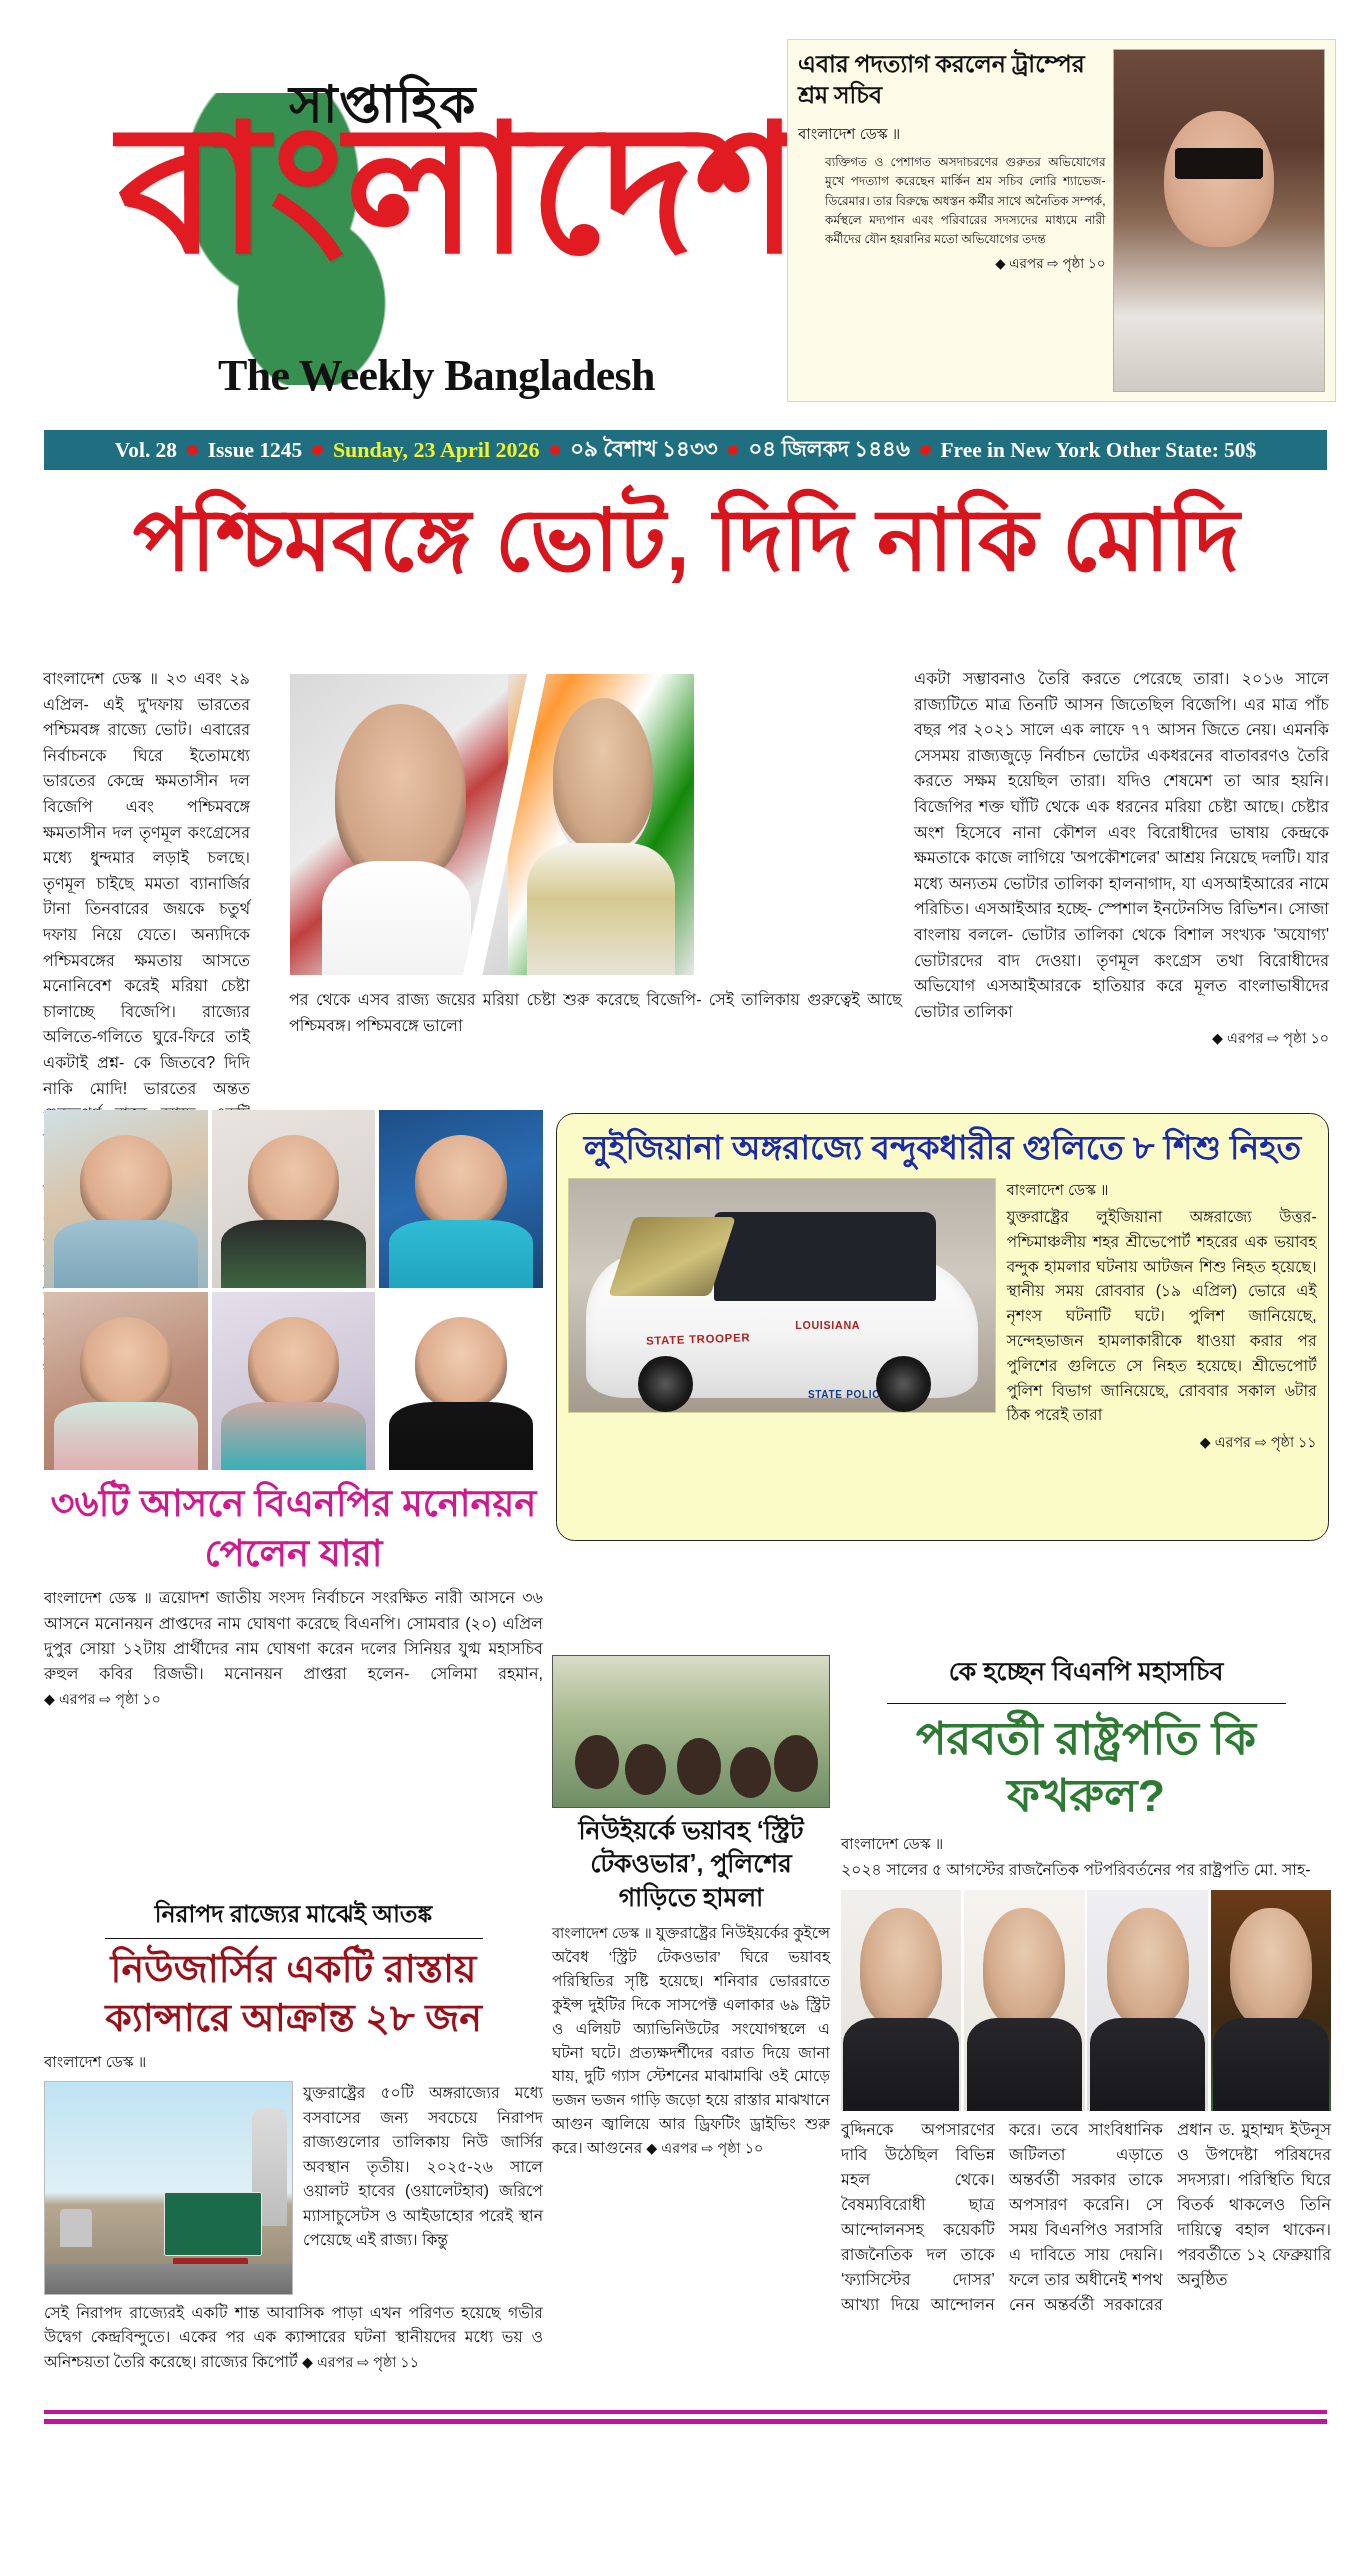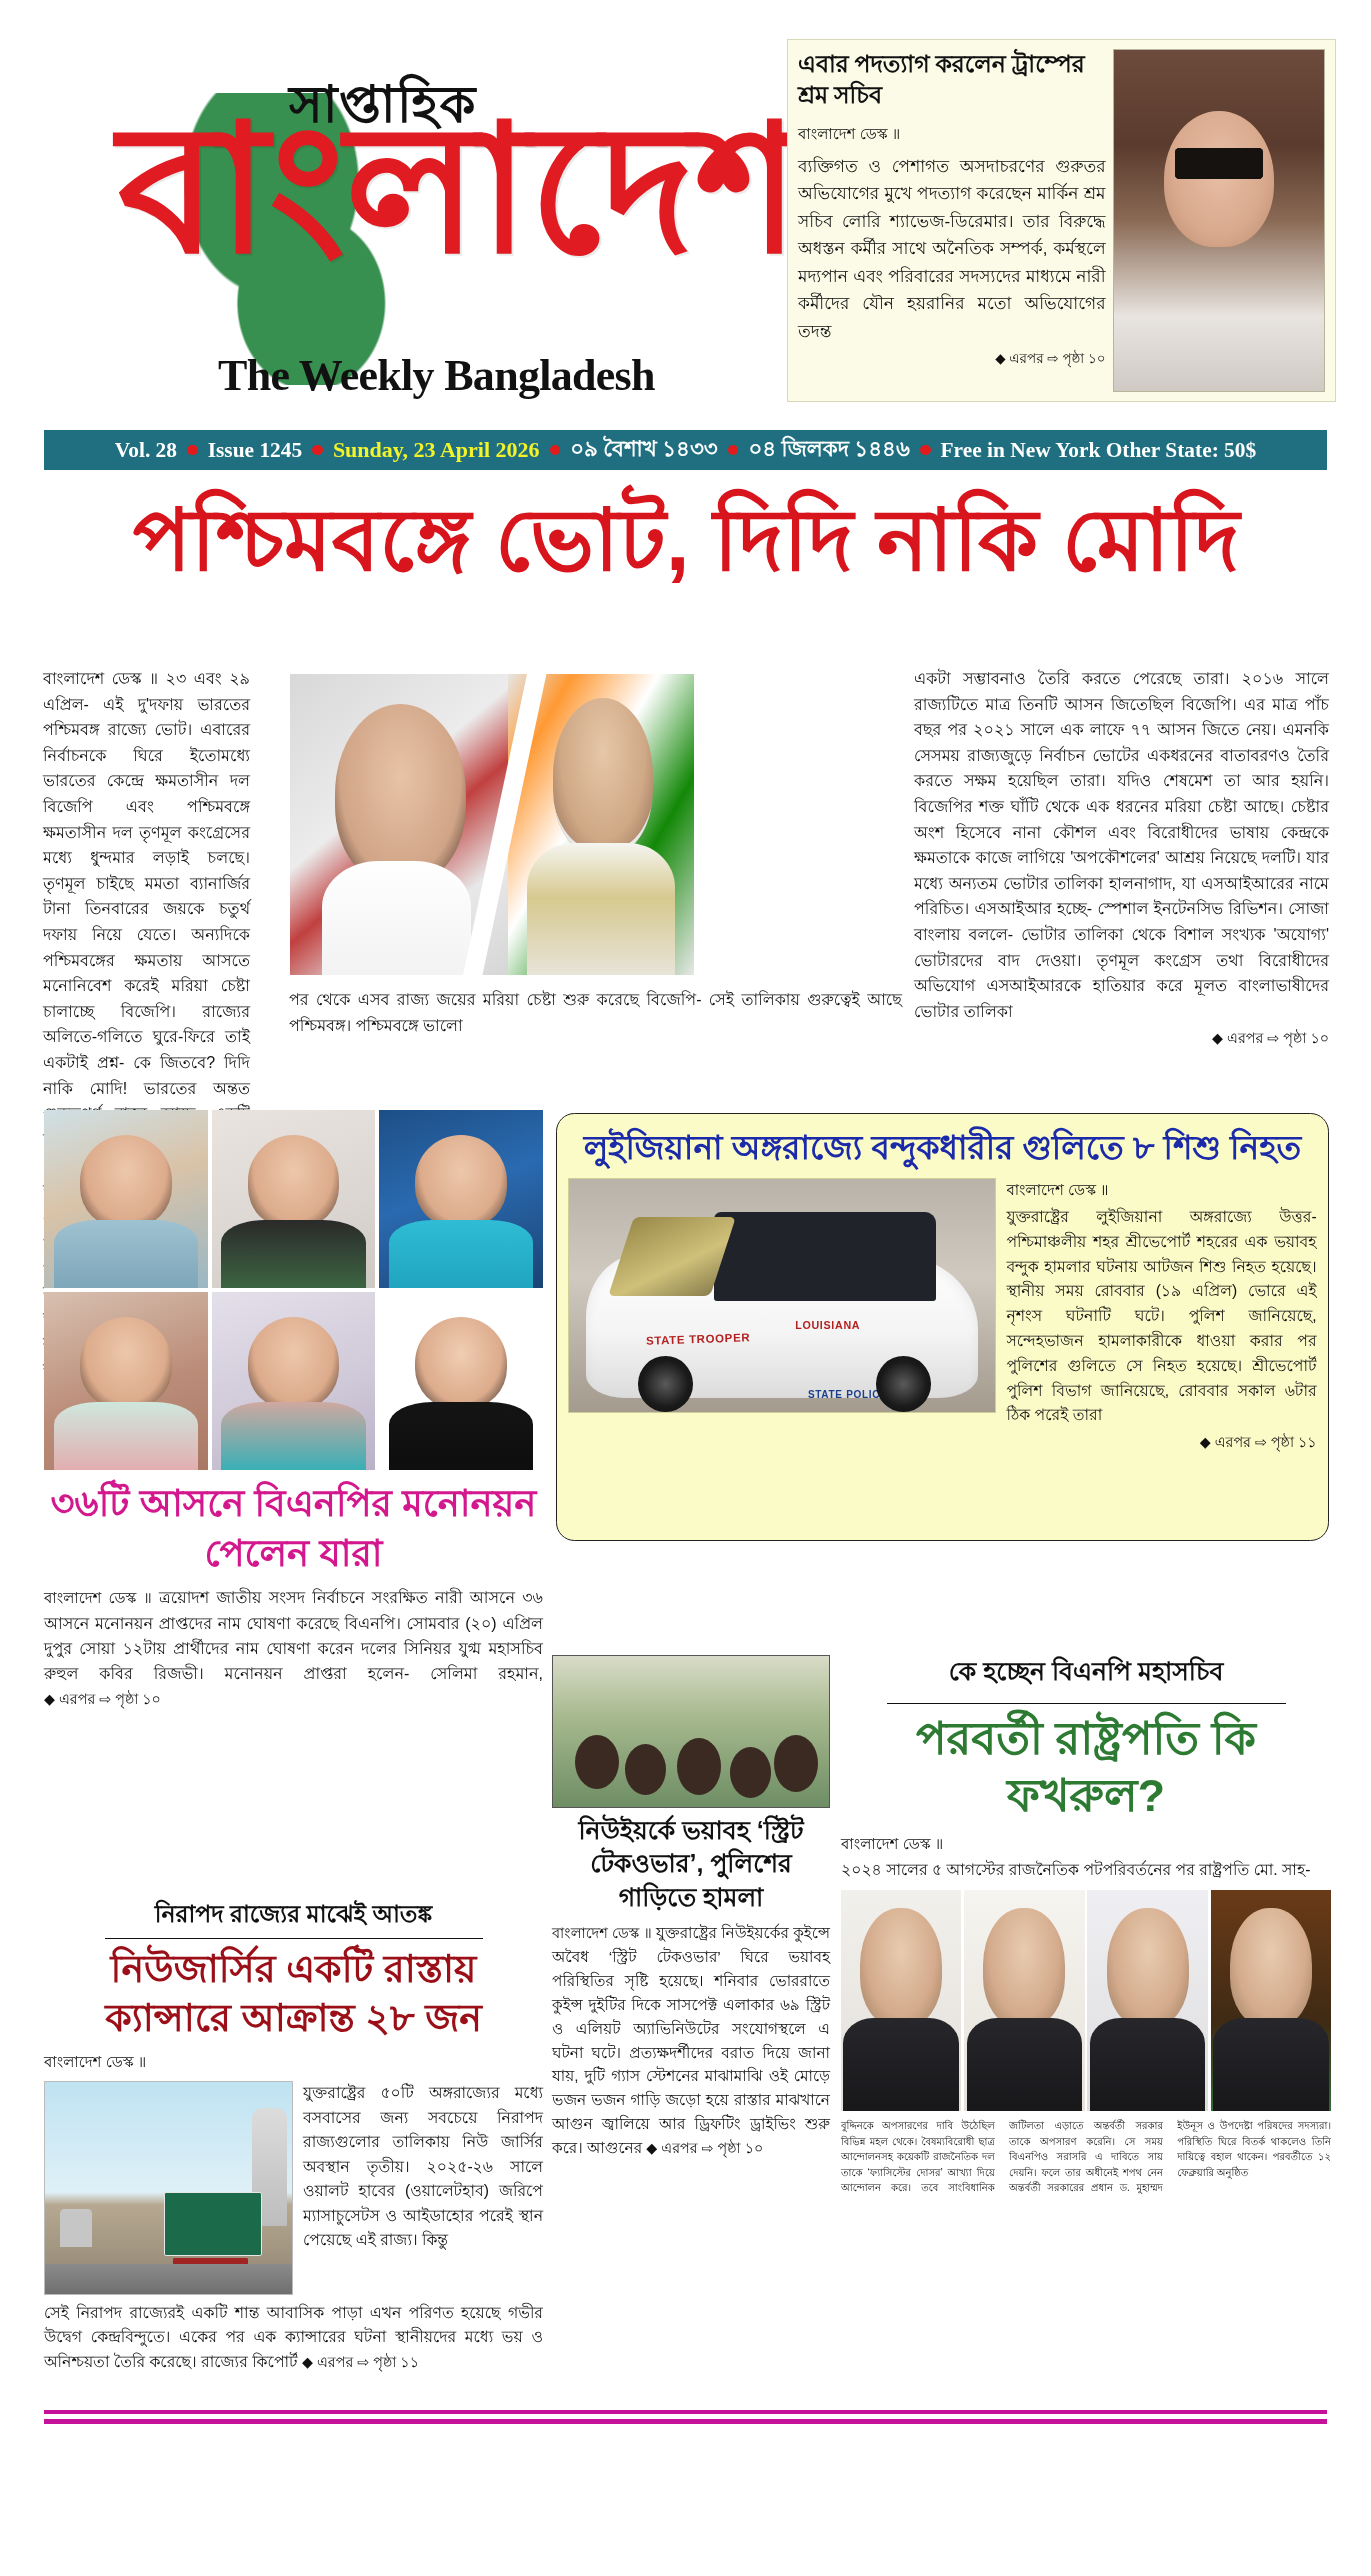--- a/index.html
+++ b/index.html
@@ -86,24 +86,25 @@
     color: #111;
     margin-bottom: 10px;
     font-family: Liberation Serif, serif;
   }
   .teaser-desk {
     font-size: 15px;
     color: #111;
     margin-bottom: 5.7px;
   }
   .teaser-body {
-    font-size: 17px;
+    font-size: 12px;
     line-height: 1.62;
     color: #111;
     text-align: justify;
+    margin-left: 27px;
   }
   .teaser-cont {
     font-size: 13.5px;
     text-align: right;
     margin-top: 2.9px;
     color: #111;
   }
   .teaser-photo {
     width: 214px; height: 343px;
     background:
@@ -596,21 +597,21 @@
     width:96%; height:44%;
     border-radius: 26% 26% 0 0;
     background: linear-gradient(180deg,#27272b 0%, #17171a 100%);
   }
   .m1 { background: linear-gradient(180deg,#f2f0ec 0%, #e3e0da 100%); }
   .m2 { background: linear-gradient(180deg,#f6f4f0 0%, #e6e2da 100%); }
   .m3 { background: linear-gradient(180deg,#efeff3 0%, #dededf 100%); }
   .m4 { background: linear-gradient(180deg,#6a3b18 0%, #3f2a14 60%, #2f6b34 100%); }
   .pres-body {
     margin-top: 7.1px;
-    font-size: 10px;
+    font-size: 16px;
     line-height: 1.56;
     color: #111;
     text-align: justify;
     column-count: 3;
     column-gap: 14.3px;
   }
 
   
   .footer {
     position: absolute;

